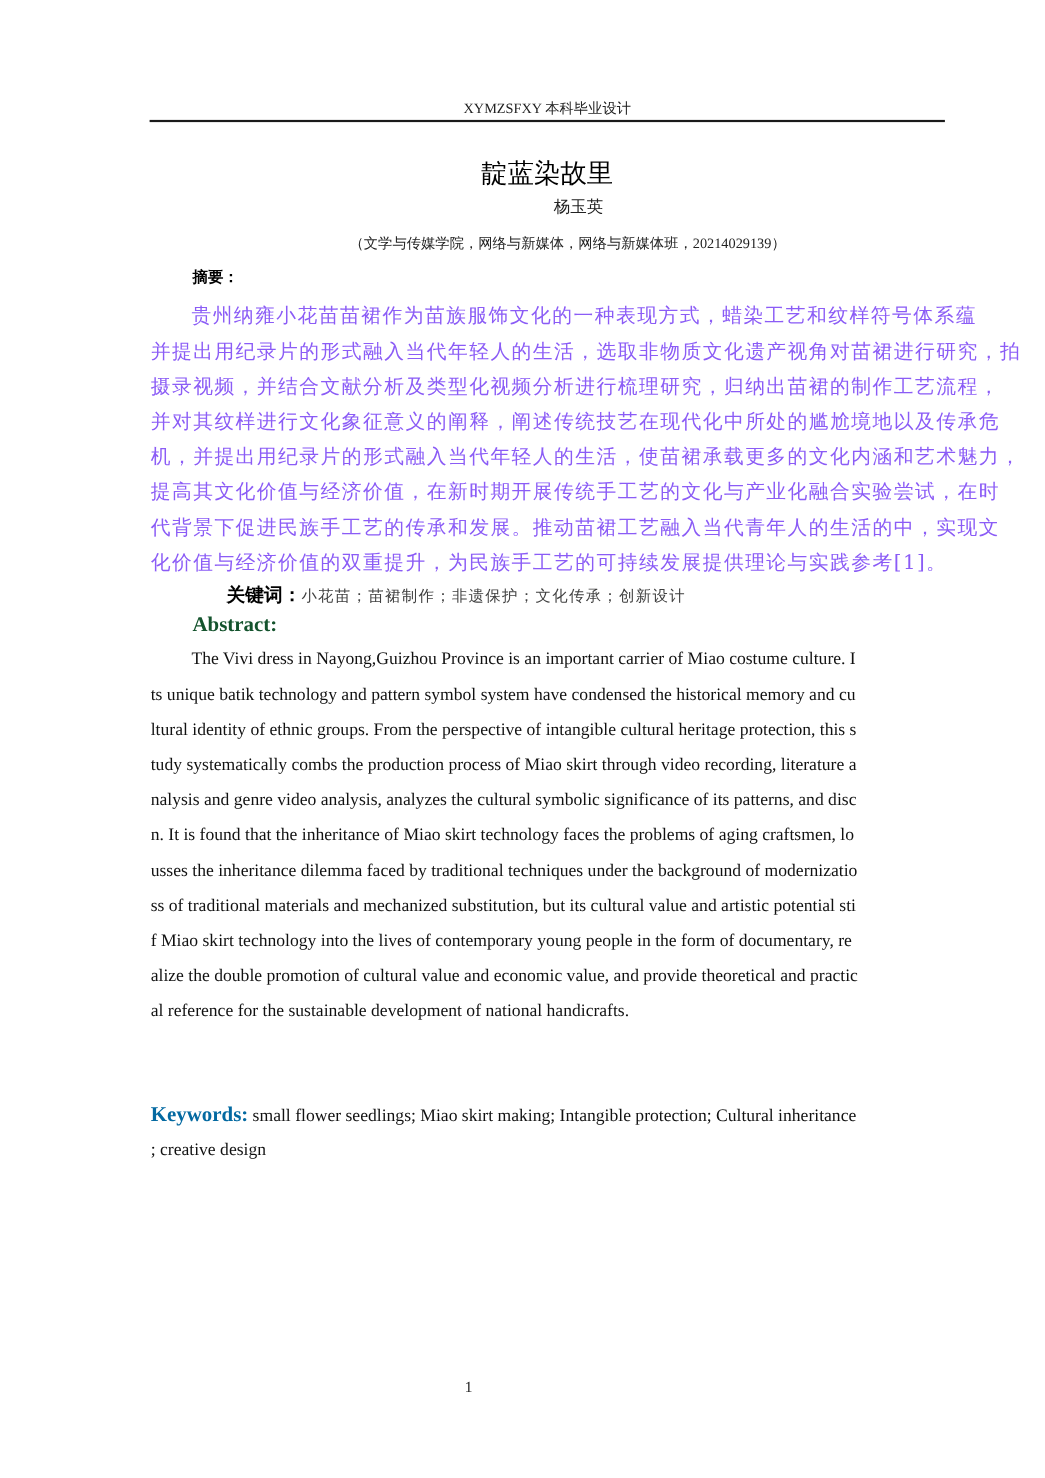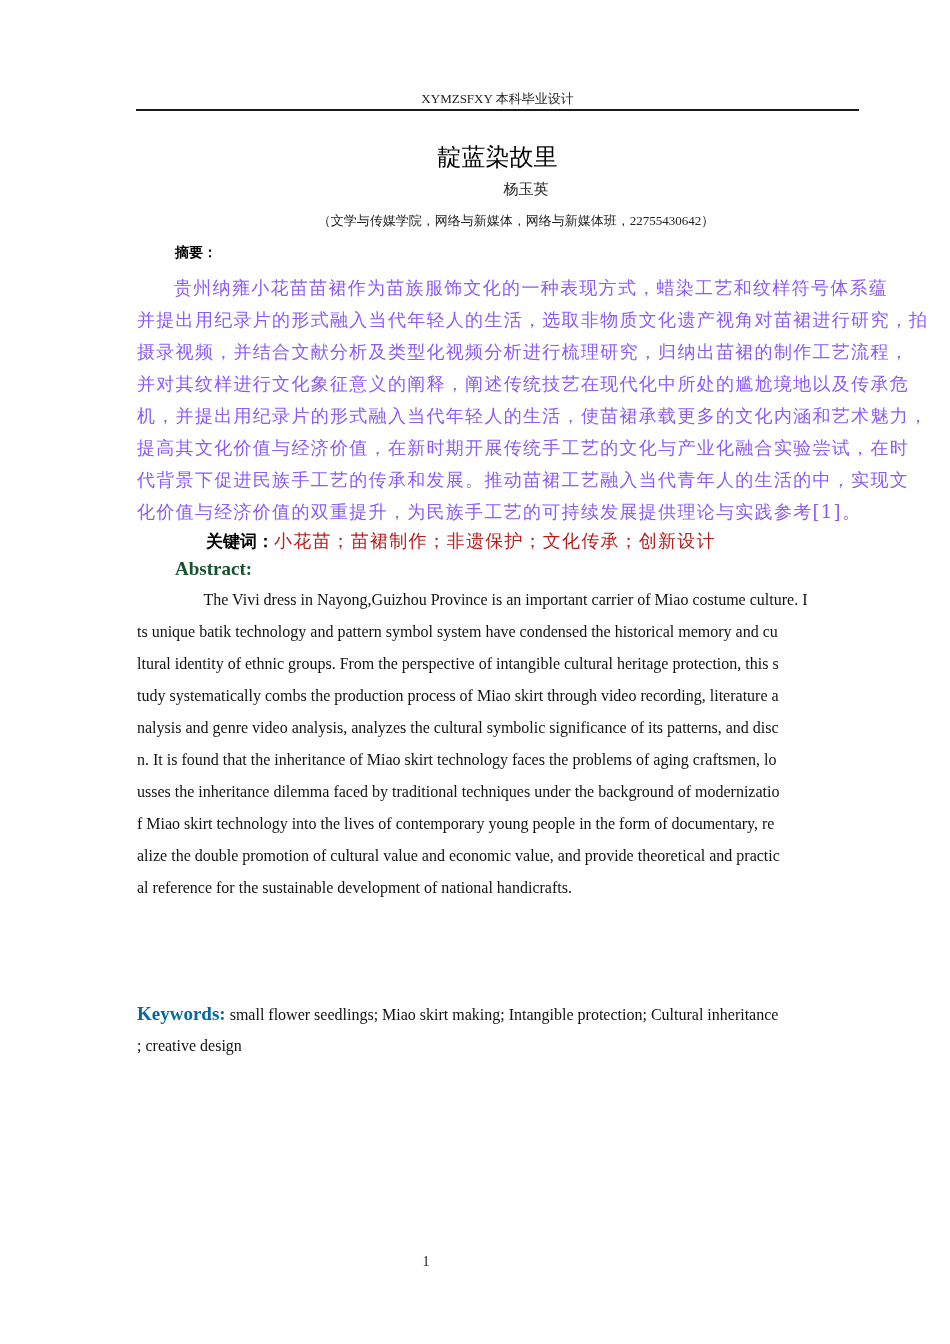--- a/index.html
+++ b/index.html
@@ -100,23 +100,23 @@
     }
     .keywords-cn .kw-label {
       font-family: "DejaVu Sans", sans-serif;
       font-weight: bold;
       font-size: 17px;
       color: #000;
       margin-left: 31px;
     }
     .keywords-cn .kw-text {
       font-family: "DejaVu Serif", serif;
-      font-size: 18px;
+      font-size: 14px;
       letter-spacing: 1.2px;
-      color: #b91c1c;
+      color: #404040;
     }
     .abstract-heading {
       position: absolute;
       left: 175px;
       top: 557px;
       font-family: "Liberation Serif", serif;
       font-weight: bold;
       font-size: 19px;
       line-height: 24px;
       color: #14532d;
@@ -129,21 +129,21 @@
       font-family: "Liberation Serif", serif;
       font-size: 16px;
       line-height: 32px;
       color: #111;
     }
     .en-line {
       display: block;
       white-space: nowrap;
       height: 32px;
     }
-    .en-line.indent { padding-left: 37px; text-align: center; }
+    .en-line.indent { padding-left: 37px; }
     .keywords-en {
       position: absolute;
       left: 137px;
       top: 998px;
       width: 700px;
       font-family: "Liberation Serif", serif;
       font-size: 16px;
       line-height: 31px;
       color: #111;
     }
@@ -165,21 +165,21 @@
     }
   </style>
 </head>
 <body>
 
 <div class="page-header">XYMZSFXY 本科毕业设计</div>
 <div class="header-rule"></div>
 
 <h1 class="title" style="margin:0;font-weight:normal;">靛蓝染故里</h1>
 <div class="author">杨玉英</div>
-<div class="affiliation">（文学与传媒学院，网络与新媒体，网络与新媒体班，22755430642）</div>
+<div class="affiliation">（文学与传媒学院，网络与新媒体，网络与新媒体班，20214029139）</div>
 
 <div class="section-heading" style="top:241px;">摘要：</div>
 
 <div class="cn-para">
   <span class="cn-line indent">贵州纳雍小花苗苗裙作为苗族服饰文化的一种表现方式，蜡染工艺和纹样符号体系蕴</span>
   <span class="cn-line">并提出用纪录片的形式融入当代年轻人的生活，选取非物质文化遗产视角对苗裙进行研究，拍</span>
   <span class="cn-line">摄录视频，并结合文献分析及类型化视频分析进行梳理研究，归纳出苗裙的制作工艺流程，</span>
   <span class="cn-line">并对其纹样进行文化象征意义的阐释，阐述传统技艺在现代化中所处的尴尬境地以及传承危</span>
   <span class="cn-line">机，并提出用纪录片的形式融入当代年轻人的生活，使苗裙承载更多的文化内涵和艺术魅力，</span>
   <span class="cn-line">提高其文化价值与经济价值，在新时期开展传统手工艺的文化与产业化融合实验尝试，在时</span>
@@ -194,20 +194,21 @@
 <div class="abstract-heading">Abstract:</div>
 
 <div class="en-para">
   <span class="en-line indent">The Vivi dress in Nayong,Guizhou Province is an important carrier of Miao costume culture. I</span>
   <span class="en-line">ts unique batik technology and pattern symbol system have condensed the historical memory and cu</span>
   <span class="en-line">ltural identity of ethnic groups. From the perspective of intangible cultural heritage protection, this s</span>
   <span class="en-line">tudy systematically combs the production process of Miao skirt through video recording, literature a</span>
   <span class="en-line">nalysis and genre video analysis, analyzes the cultural symbolic significance of its patterns, and disc</span>
   <span class="en-line">n. It is found that the inheritance of Miao skirt technology faces the problems of aging craftsmen, lo</span>
   <span class="en-line">usses the inheritance dilemma faced by traditional techniques under the background of modernizatio</span>
+  <span class="en-line">ss of traditional materials and mechanized substitution, but its cultural value and artistic potential sti</span>
   <span class="en-line">f Miao skirt technology into the lives of contemporary young people in the form of documentary, re</span>
   <span class="en-line">alize the double promotion of cultural value and economic value, and provide theoretical and practic</span>
   <span class="en-line">al reference for the sustainable development of national handicrafts.</span>
 </div>
 
 <div class="keywords-en">
   <span class="kw-line"><span class="kw-label">Keywords:</span> <span>small flower seedlings; Miao skirt making; Intangible protection; Cultural inheritance</span></span>
   <span class="kw-line">; creative design</span>
 </div>
 

